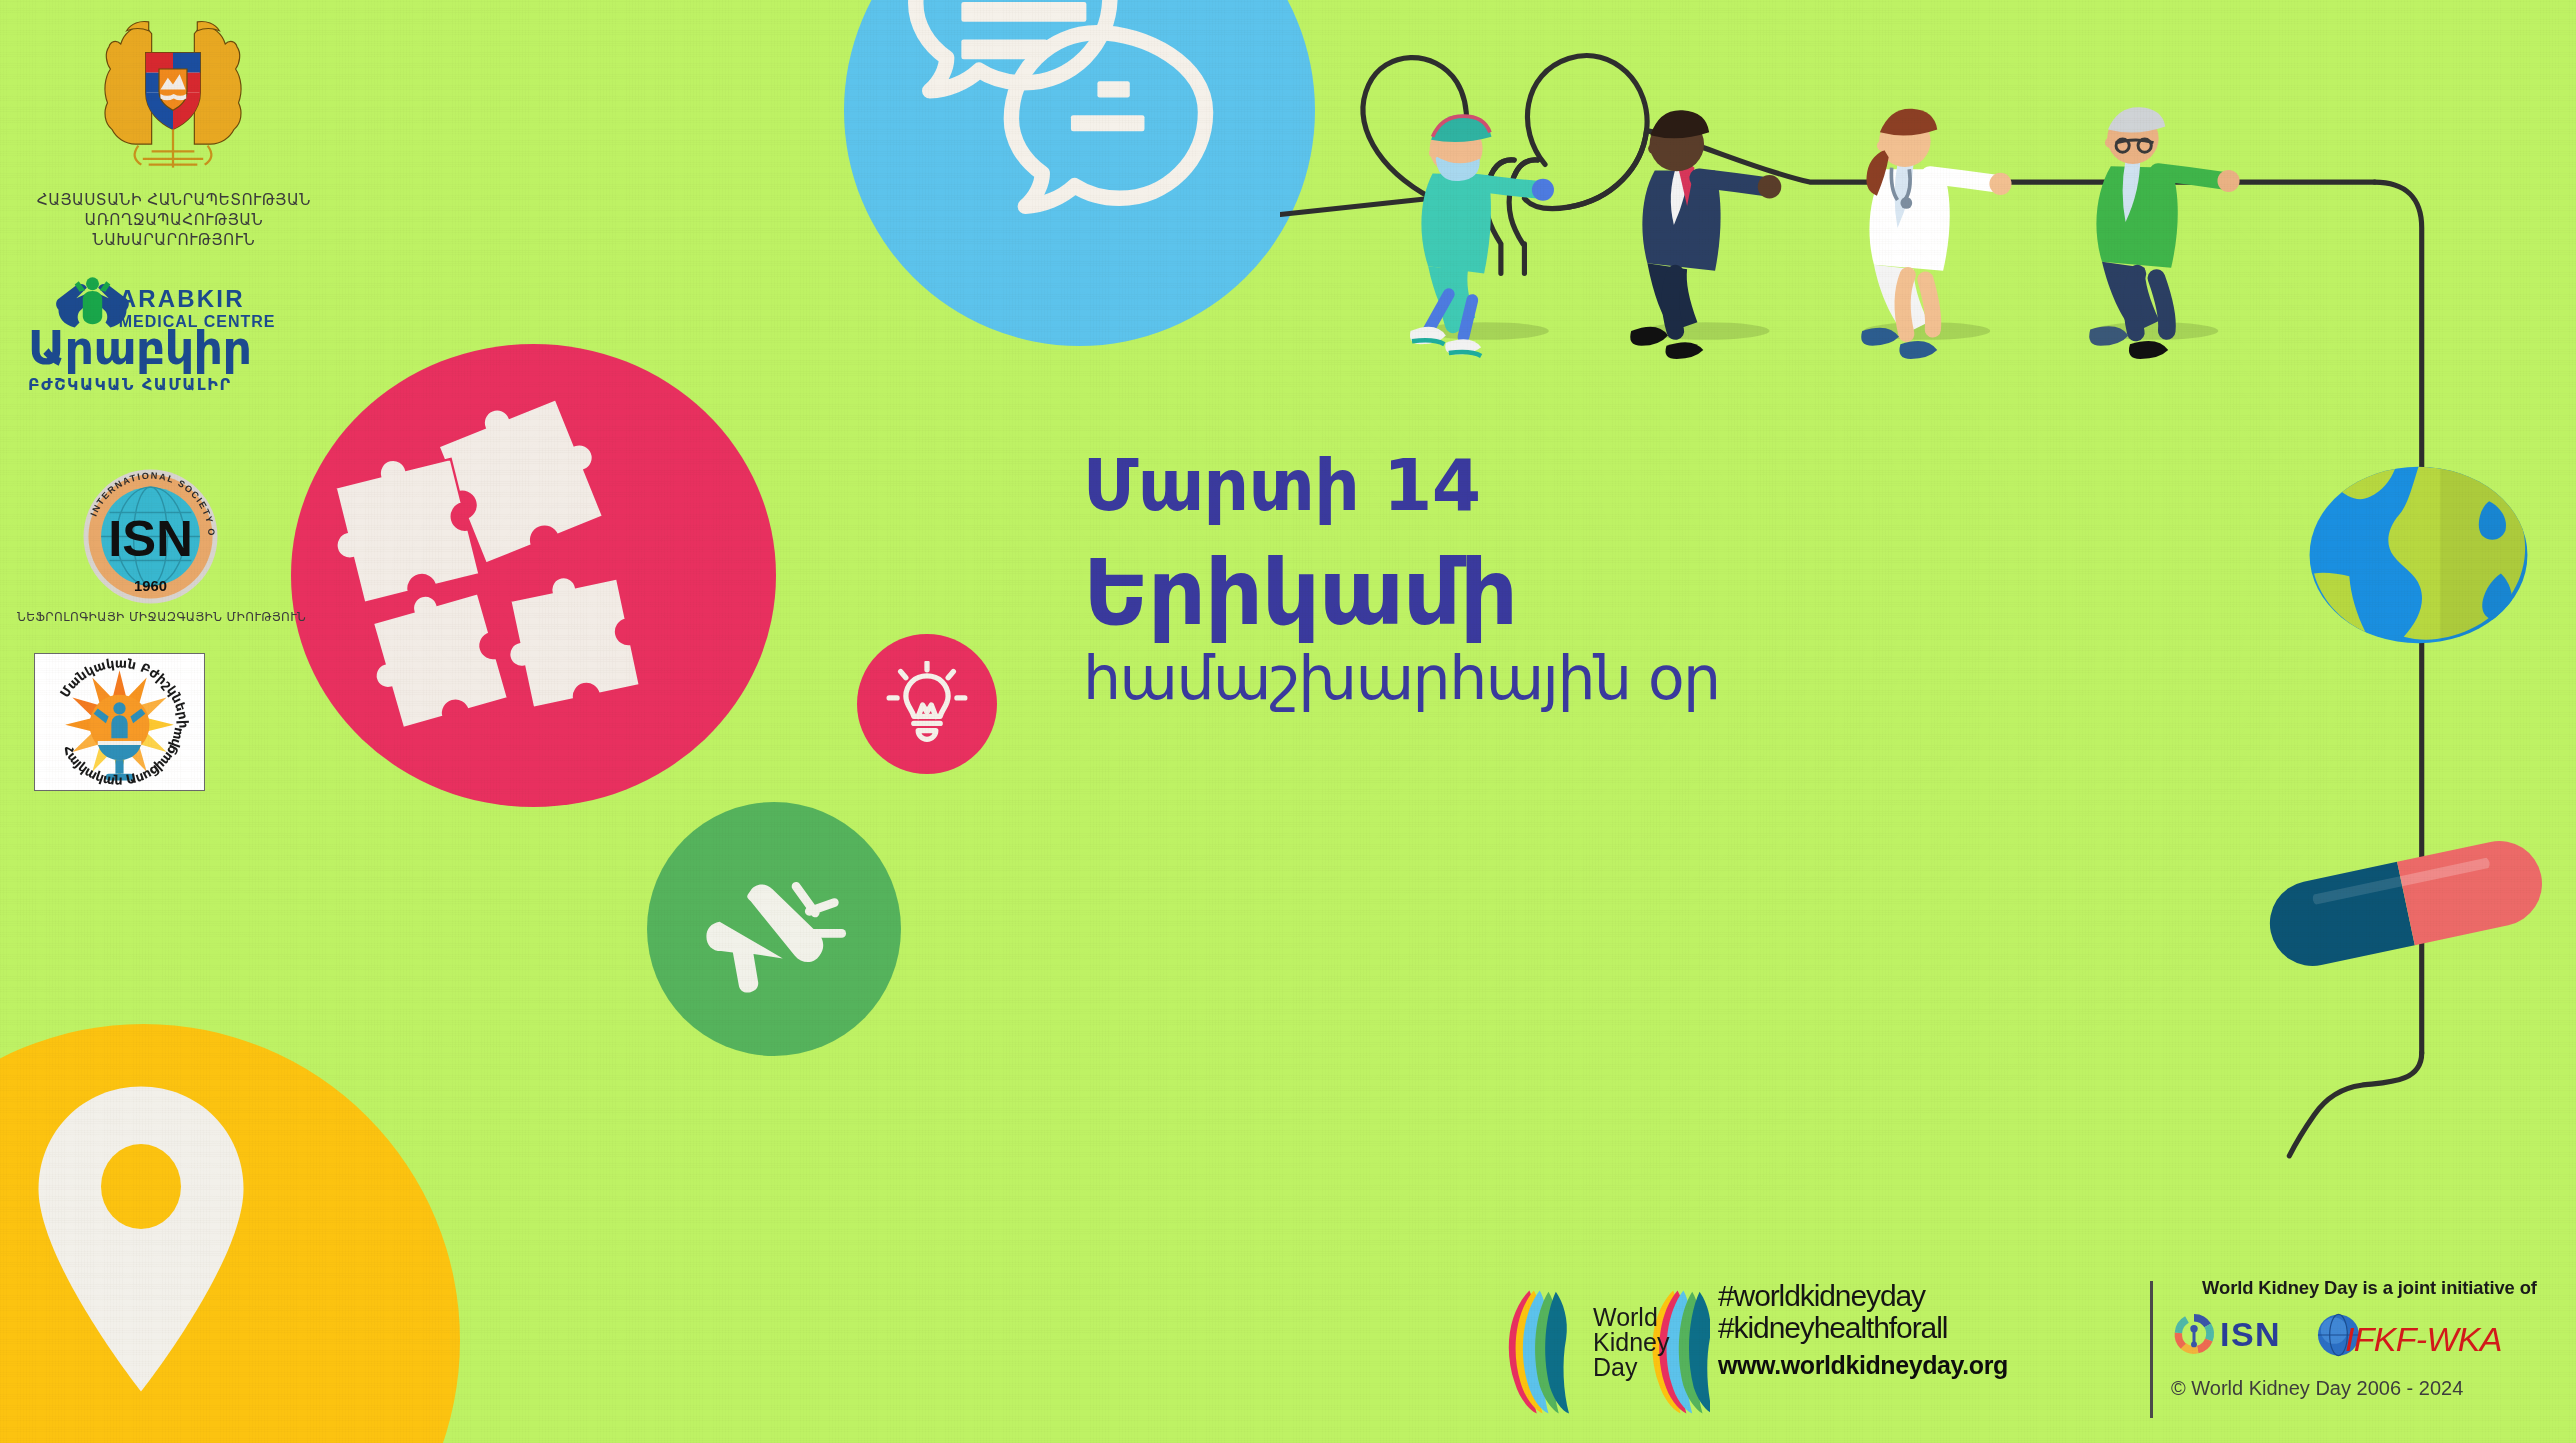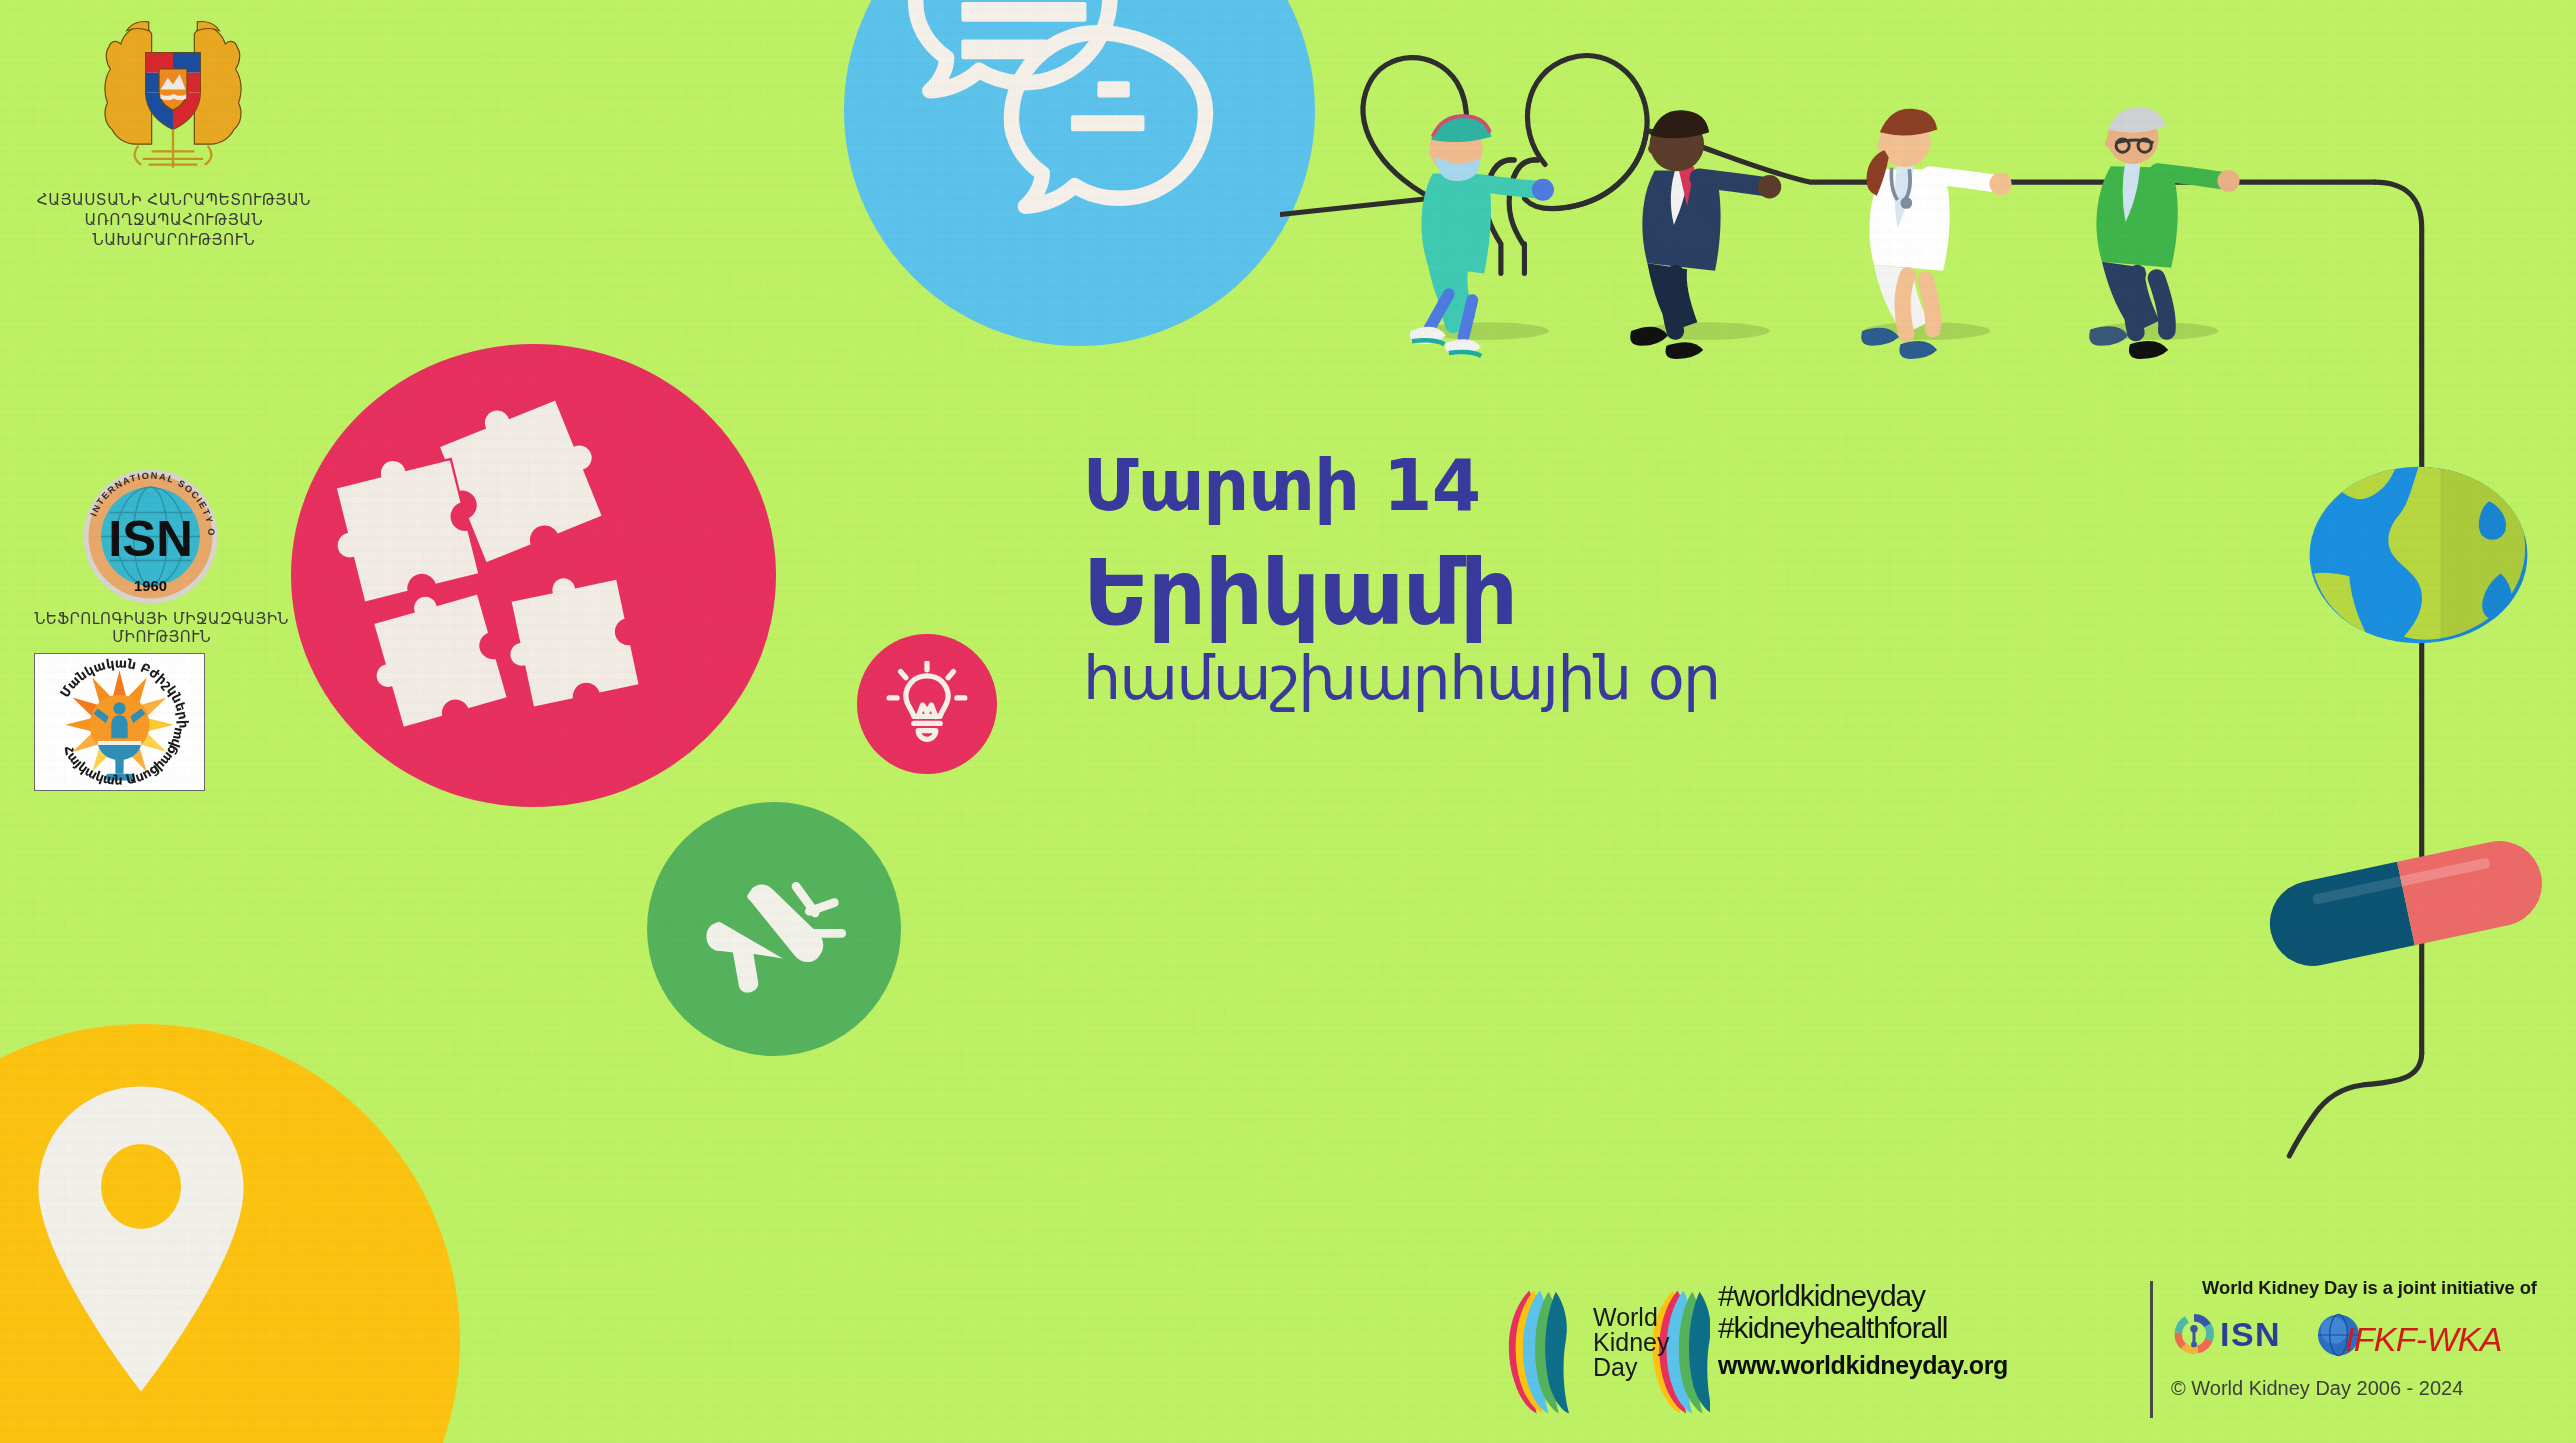--- a/index.html
+++ b/index.html
@@ -45,21 +45,21 @@
   .arabkir-hy { position:absolute; left:13.2px; top:43px; color:#1c4a8f;
     font-size:46px; font-weight:700; letter-spacing:-0.7px;
     font-family:"DejaVu Sans", sans-serif; }
   .arabkir-sub{ position:absolute; left:13.2px; top:97px; color:#1c4a8f;
     font-size:16px; font-weight:700; letter-spacing:1.5px;
     font-family:"DejaVu Sans", sans-serif; }
 
   
   #isn { left:14.7px; top:469px; width:294px; height:169px; }
   .isn-cap { position:absolute; left:0; top:141px; width:294px; text-align:center;
-    color:#3b3b3b; font-size:15px; letter-spacing:0.4px;
+    color:#3b3b3b; font-size:12px; letter-spacing:0.4px;
     font-family:"DejaVu Sans", sans-serif; }
 
   
   #ped { left:34px; top:653px; width:171px; height:138px;
     background:#fff; border:1.5px solid #6a6a6a; }
 
   
   .circ { border-radius:50%; }
   #c-speech { left:844px; top:-125px; width:471px; height:471px; background:#5cc3ec; }
   #c-puzzle { left:291px; top:344px; width:485px; height:463px; background:#e8305f; }
@@ -225,20 +225,40 @@
         <path d="M78 188 q-12 16 4 26"></path>
         <path d="M172 188 q12 16 -4 26"></path>
       </g>
     </svg>
 
     <div class="ministry-text">
       <div>ՀԱՅԱՍՏԱՆԻ ՀԱՆՐԱՊԵՏՈՒԹՅԱՆ</div>
       <div>ԱՌՈՂՋԱՊԱՀՈՒԹՅԱՆ ՆԱԽԱՐԱՐՈՒԹՅՈՒՆ</div>
     </div>
 
+    <div class="abs" id="arabkir">
+      <svg class="abs" style="left:34px;top:-4.4px;width:87px;height:81px;" viewBox="0 0 100 100">
+        <g fill="#1c4a8f">
+          <path d="M8 44 C4 40 4 33 9 30 L30 14 C35 11 41 12 43 17 L30 30 L43 24 C48 22 52 26 50 31 L34 46
+                   C31 50 31 56 34 60 L28 66 C14 62 8 54 8 44 Z"></path>
+          <path d="M92 44 C96 40 96 33 91 30 L70 14 C65 11 59 12 57 17 L70 30 L57 24 C52 22 48 26 50 31 L66 46
+                   C69 50 69 56 66 60 L72 66 C86 62 92 54 92 44 Z"></path>
+        </g>
+        <g fill="#19a64a">
+          <circle cx="50" cy="12" r="8"></circle>
+          <path d="M50 21 C43 21 38 25 38 31 L38 52 C38 58 43 62 50 62 C57 62 62 58 62 52 L62 31 C62 25 57 21 50 21 Z"></path>
+          <path d="M34 22 L28 13 L33 9 L41 20 Z"></path>
+          <path d="M66 22 L72 13 L67 9 L59 20 Z"></path>
+        </g>
+      </svg>
+      <div class="arabkir-en">ARABKIR</div>
+      <div class="arabkir-en2">MEDICAL CENTRE</div>
+      <div class="arabkir-hy">Արաբկիր</div>
+      <div class="arabkir-sub">ԲԺՇԿԱԿԱՆ ՀԱՄԱԼԻՐ</div>
+    </div>
 
     <div class="abs" id="isn">
       <svg class="abs" style="left:65px;top:-2.9px;width:141px;height:141px;" viewBox="0 0 200 200">
         <defs>
           <path id="ringTop" d="M100 100 m-82 0 a82 82 0 1 1 164 0"></path>
           <path id="ringBot" d="M100 100 m-68 0 a68 68 0 1 0 136 0"></path>
         </defs>
         <circle cx="100" cy="100" r="95" fill="#d8d4cf"></circle>
         <circle cx="100" cy="100" r="88" fill="#e8a86a"></circle>
         <circle cx="100" cy="100" r="70" fill="#38b7cf"></circle>

